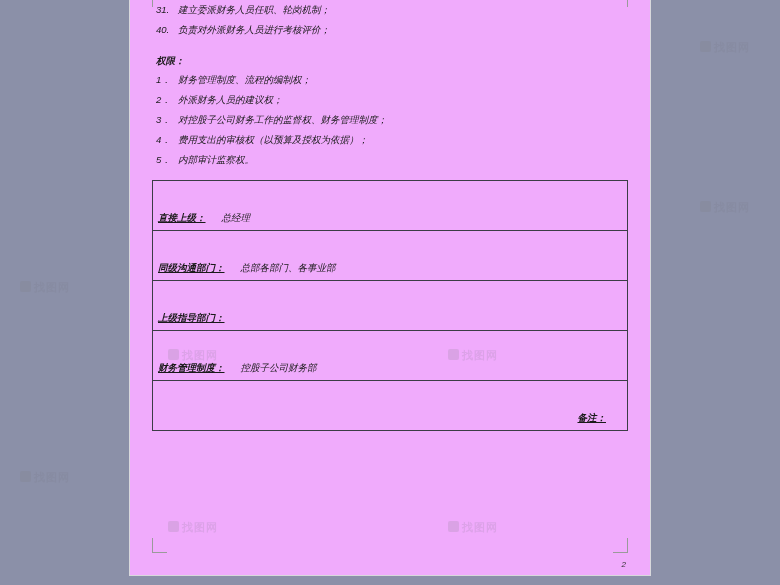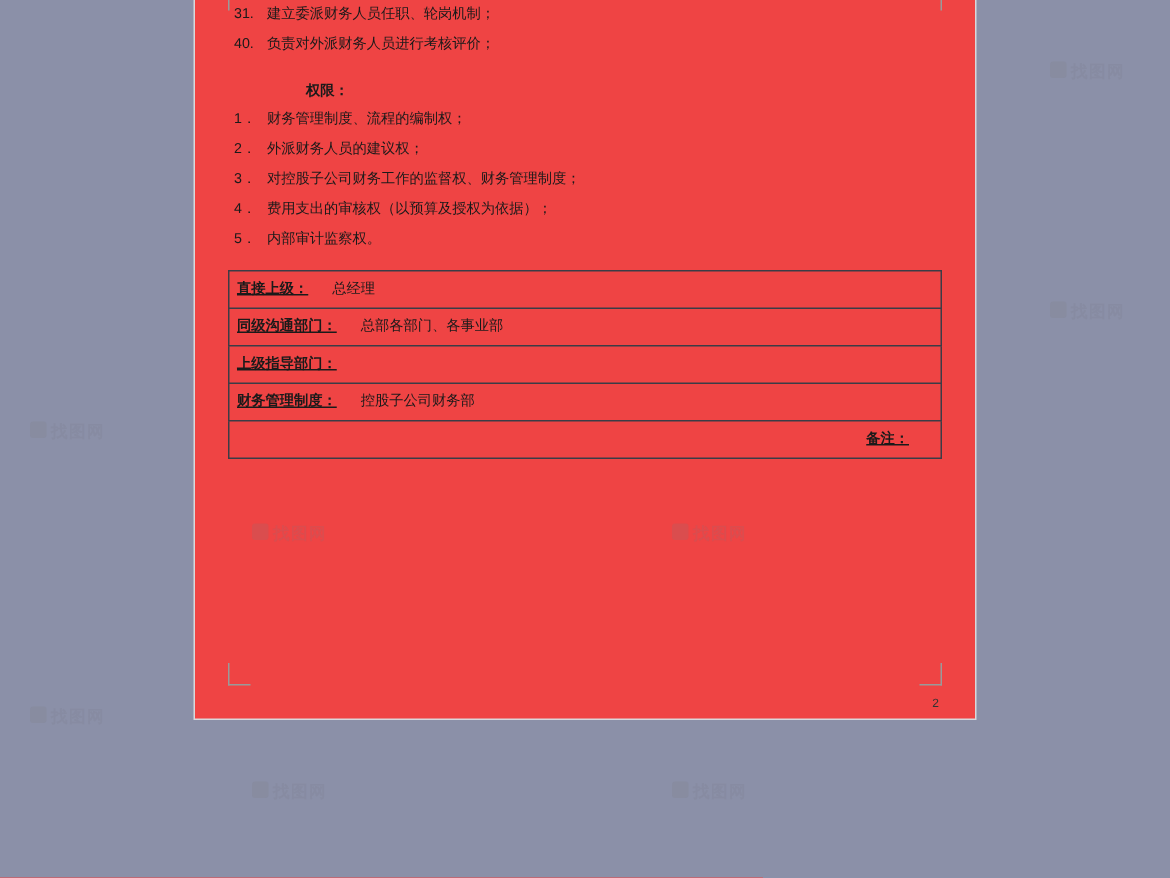--- a/index.html
+++ b/index.html
@@ -11,23 +11,24 @@
     height: 585px;
     background: #8b90a8;
     font-family: "Liberation Sans", sans-serif;
     overflow: hidden;
   }
   .page {
     position: absolute;
     left: 130px;
     top: 0;
     width: 520px;
-    height: 479px;
-    background: #ef4444;
+    height: 575px;
+    background: #f0abfc;
     box-shadow: 0 0 0 1px #d8d8dc;
+    font-style: italic;
   }
   .page-inner {
     position: absolute;
     left: 0; top: 0; right: 0; bottom: 0;
   }
   
   .crop {
     position: absolute;
     width: 14px;
     height: 14px;
@@ -65,21 +66,20 @@
   .li .txt { flex: 1; }
 
   .section-gap { height: 12px; }
 
   .heading {
     font-size: 9.5px;
     font-weight: bold;
     color: #1a1a1a;
     line-height: 18px;
     padding-left: 4px;
-    margin-left: 48px;
   }
 
   .table {
     border: 1px solid #3c3c46;
     border-collapse: collapse;
     width: 100%;
     margin-top: 10px;
   }
   .table td {
     border: 1px solid #3c3c46;
@@ -88,20 +88,21 @@
     color: #1a1a1a;
     line-height: 16px;
     vertical-align: top;
     height: 15px;
   }
   .tbl-label {
     font-weight: bold;
     text-decoration: underline;
     white-space: nowrap;
     display: inline-block;
+    margin-top: 25px;
   }
   .tbl-value {
     display: inline-block;
     padding-left: 16px;
   }
   .cell-tall { height: 46px; text-align: right; }
 
   .page-num {
     position: absolute;
     right: 24px;

